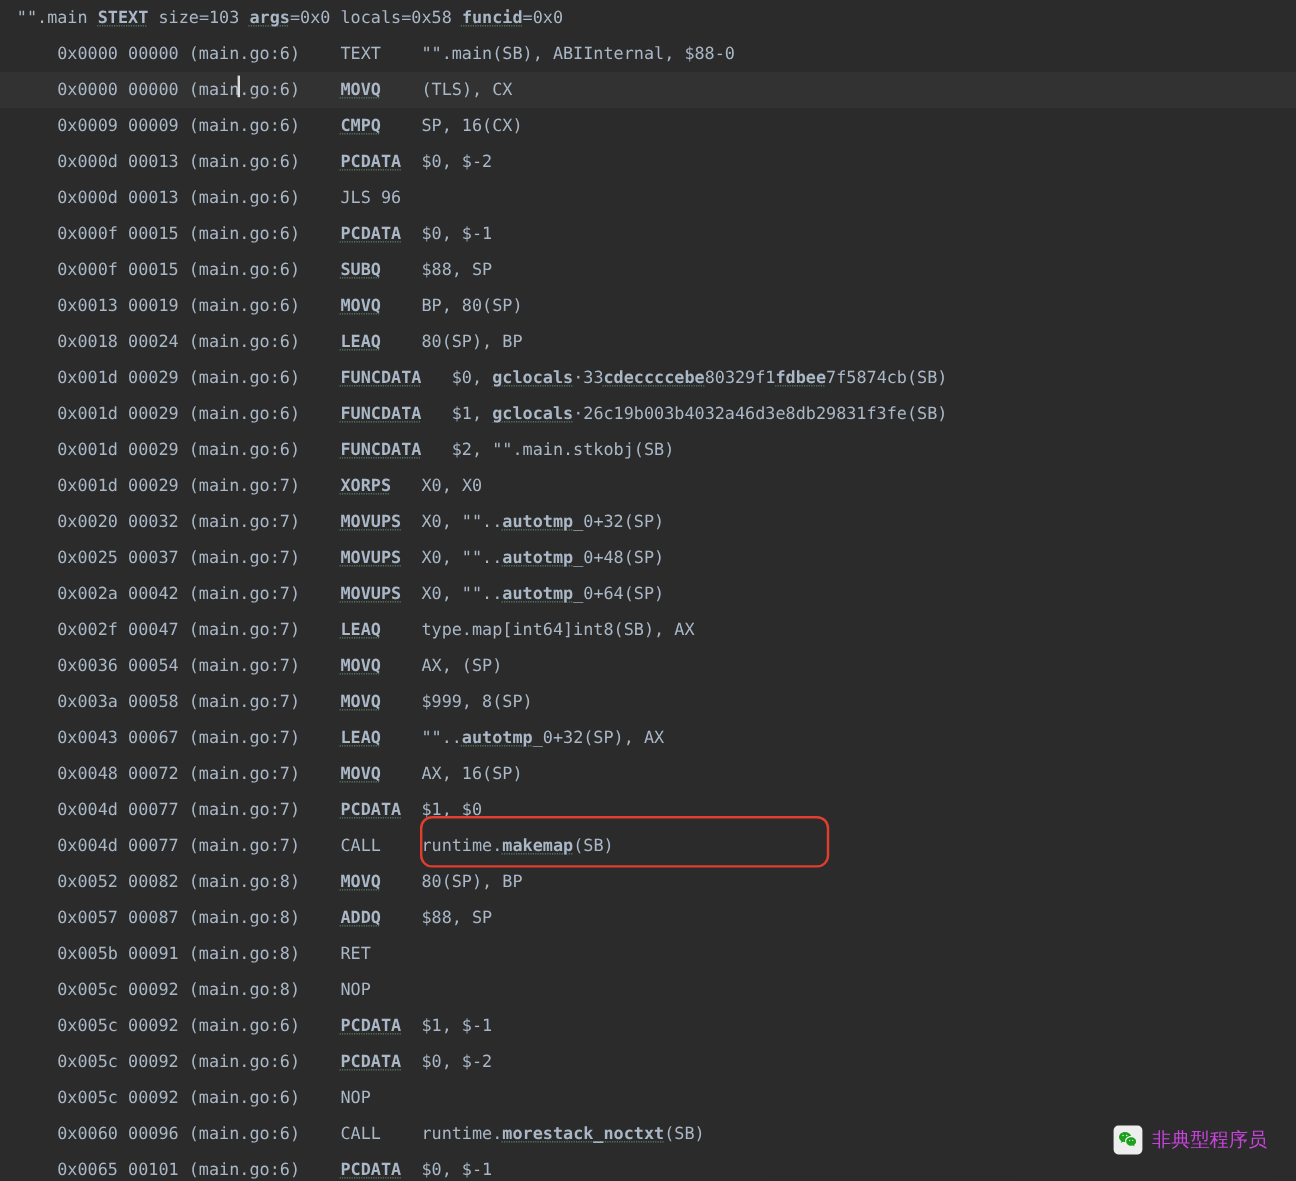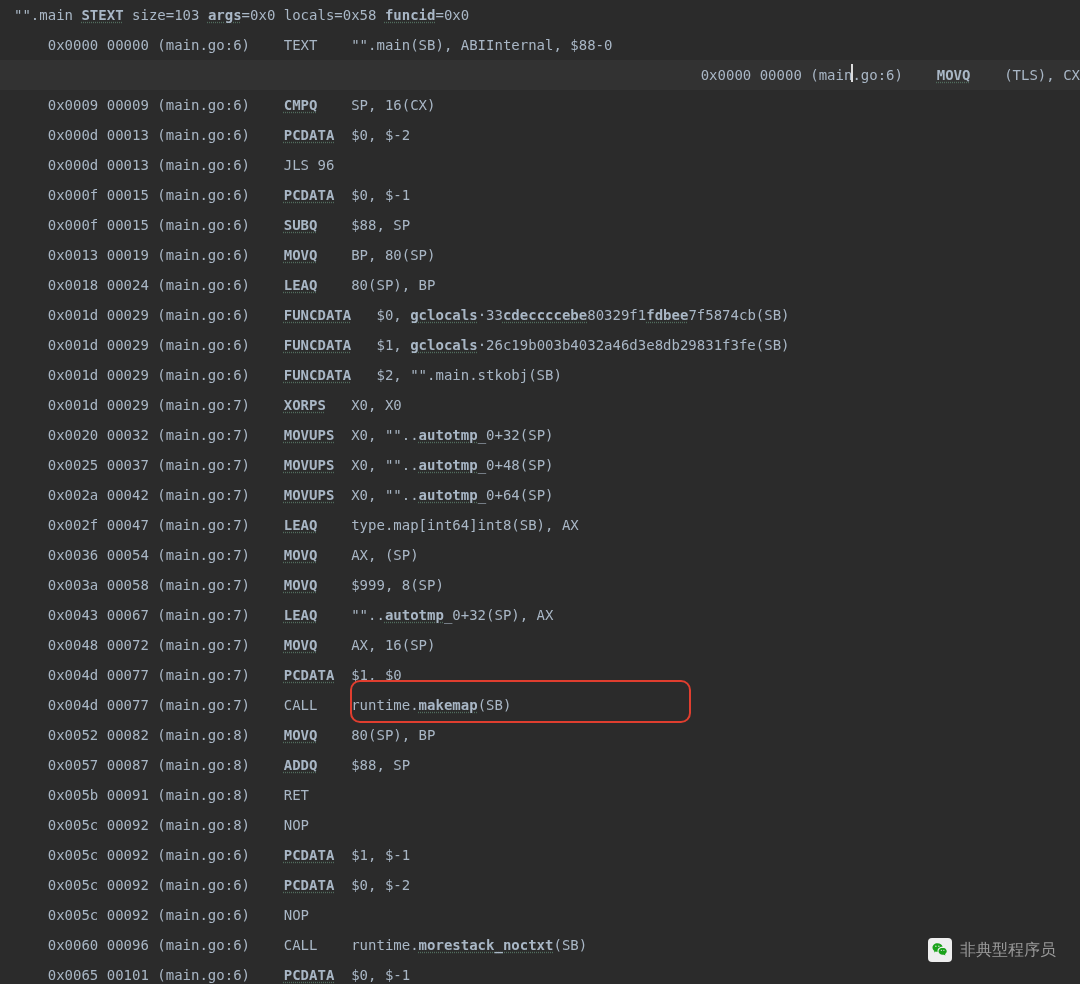--- a/index.html
+++ b/index.html
@@ -16,21 +16,20 @@
     white-space:pre;
     padding:0;
   }
   .line{
     height:30px;
     padding-left:14px;
     position:relative;
   }
   .line.hl{
     background:#323232;
-    text-align:right;
   }
   .str{ color:#a9b7c6; }
   .ul{
     text-decoration:underline dotted #506c5d;
     text-underline-offset:2px;
     font-weight:bold;
   }
   .caret{
     display:inline-block;
     width:2px;height:18px;
@@ -41,21 +40,21 @@
   .highlight-box{
     position:absolute;
     border:2px solid #e03e2f;
     border-radius:10px;
     pointer-events:none;
   }
   .watermark{
     position:absolute;
     right:24px;bottom:22px;
     display:flex;align-items:center;
-    color:#a3a3a3;
+    color:#d946ef;
     font-family:"PingFang SC","Microsoft YaHei",sans-serif;
     font-size:16px;font-weight:500;
     gap:8px;
     opacity:.92;
   }
   .wm-icon{
     width:24px;height:24px;border-radius:4px;
     background:#fff;
     display:flex;align-items:center;justify-content:center;
   }

